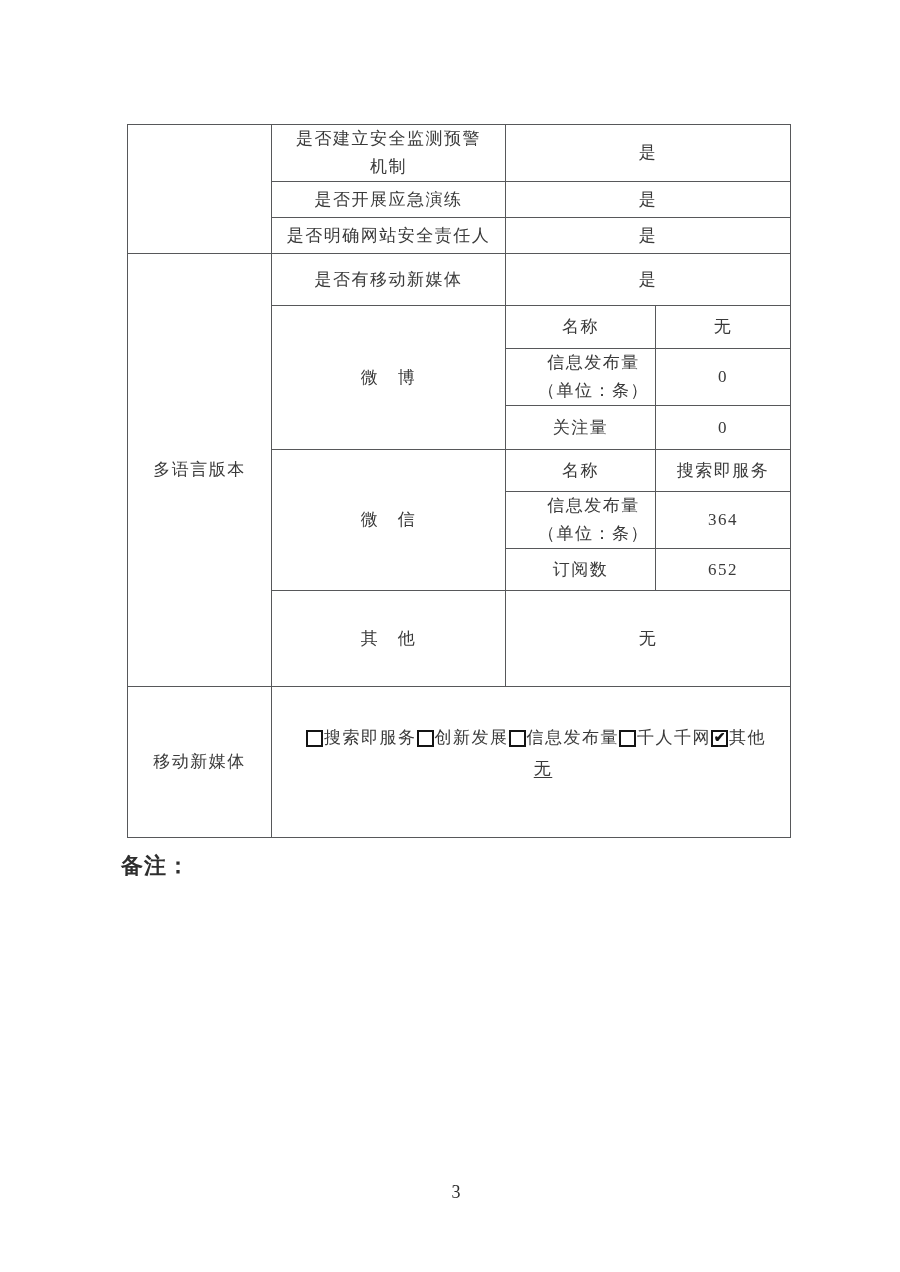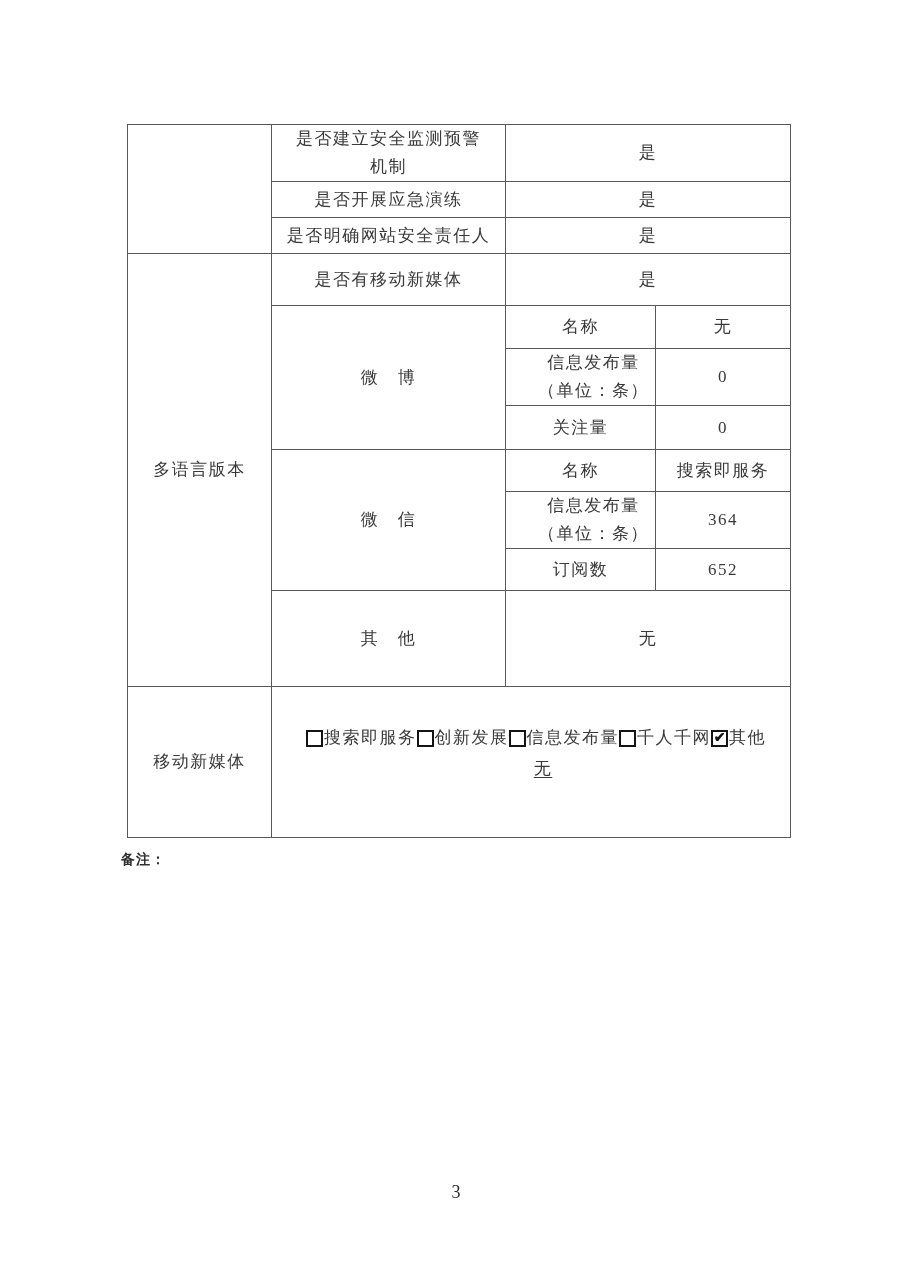--- a/index.html
+++ b/index.html
@@ -53,21 +53,21 @@
   }
   .cbox.checked::after {
     content:"✔"; font-size:14px; font-weight:bold; color:#111;
     line-height:1; letter-spacing:0;
   }
   .cb-label { letter-spacing:1.5px; }
   .other-line { margin-top:3px; }
   .u { text-decoration:underline; text-underline-offset:3px; }
   .remark {
     position:absolute; left:121px; top:851px;
-    font-size:14px; font-weight:bold; letter-spacing:1px; color:#2e2e2e;
+    font-size:22px; font-weight:bold; letter-spacing:1px; color:#2e2e2e;
   }
   .page-number {
     position:absolute; left:0; top:1182px; width:912px;
     text-align:center; font-size:18px; color:#2e2e2e;
   }
 </style>
 </head>
 <body>
 
 <div class="page">

